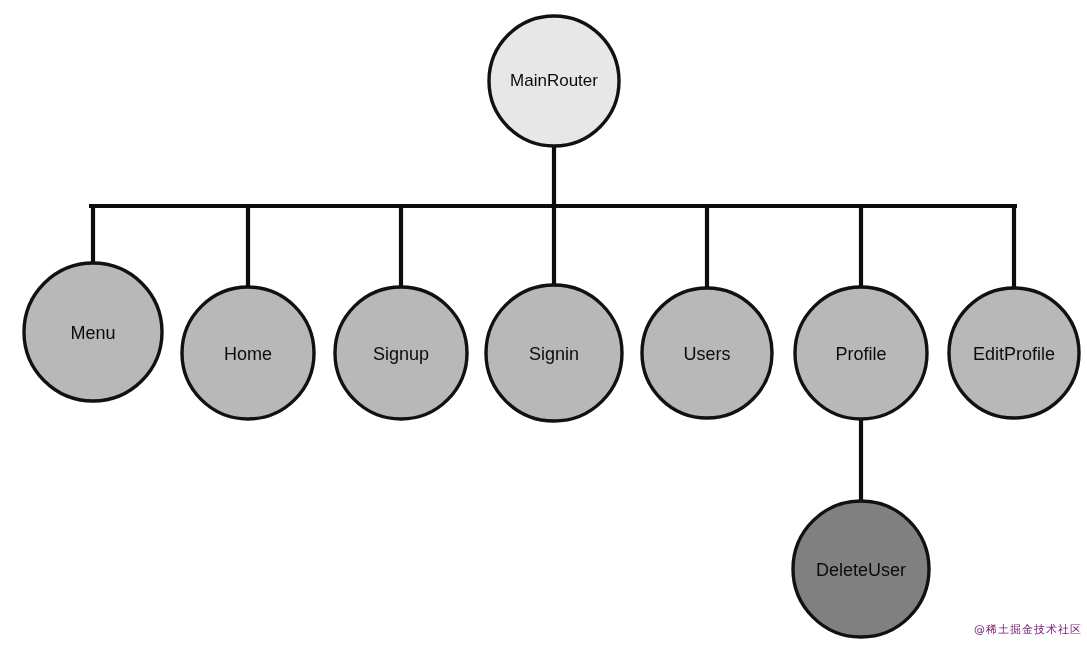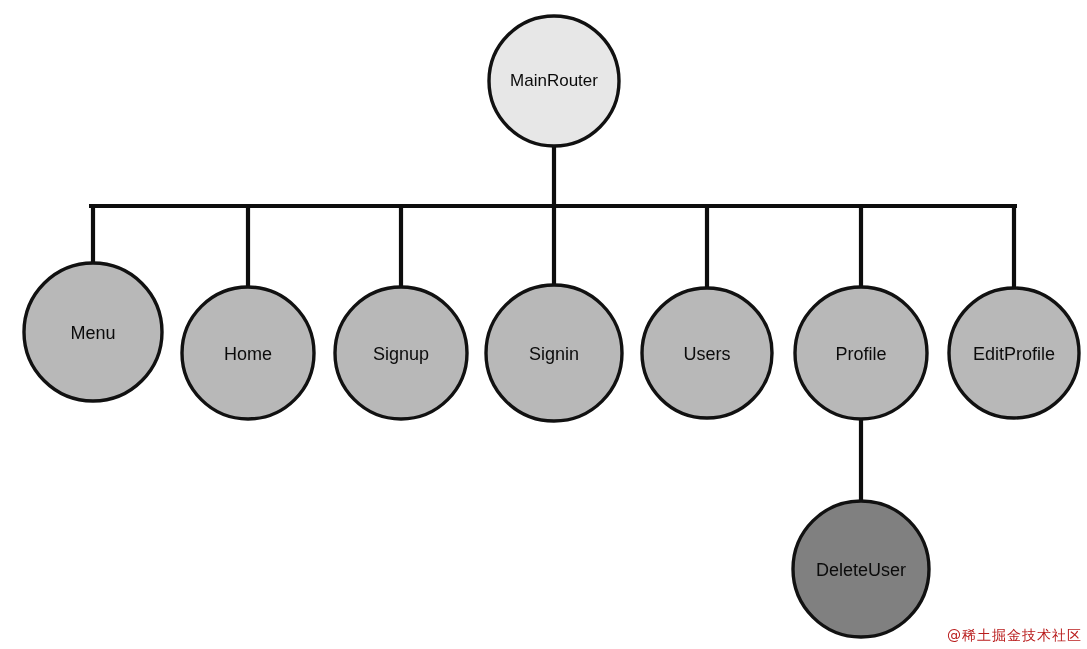--- a/index.html
+++ b/index.html
@@ -39,24 +39,24 @@
   }
   .edge-line {
     stroke: #0d0d0d;
     stroke-width: 4.2;
     stroke-linecap: butt;
     fill: none;
   }
   .watermark {
     position: absolute;
     right: 14px;
-    bottom: 4px;
+    bottom: 12px;
     font-family: "DejaVu Sans", sans-serif;
-    font-size: 14px;
-    color: #b91c1c;
+    font-size: 11px;
+    color: #701a75;
     letter-spacing: 1px;
     white-space: nowrap;
     user-select: none;
   }
 </style>
 </head>
 <body>
 
 <div id="canvas">
 

